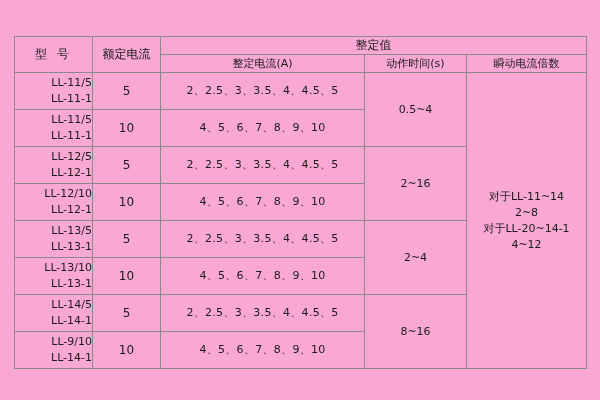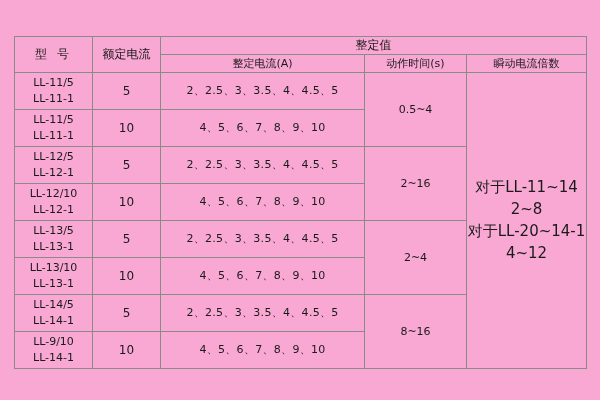--- a/index.html
+++ b/index.html
@@ -39,26 +39,26 @@
   .hdr-current { height: 34px; font-size: 12px; }
   .hdr-set-top { height: 17px; font-size: 12px; margin-top: 8px; }
   .hdr-sub { height: 17px; font-size: 11px; }
   .model-cell {
     height: 36px;
     font-size: 11px;
     text-align: left;
     padding-left: 10px;
     line-height: 1.5;
   }
-  .model-cell .l1, .model-cell .l2 { display: block; }
+  .model-cell .l1, .model-cell .l2 { display: block; text-align: right; }
   .amp-cell { font-size: 12px; }
   .values-cell { font-size: 11px; letter-spacing: 0.3px; margin-left: 28px; }
   .time-cell { font-size: 11px; }
   .multi-cell {
-    font-size: 15px;
+    font-size: 11px;
     text-align: left;
     padding-left: 14px;
     line-height: 2.1;
     vertical-align: middle;
     margin-left: 8px;
   }
   .multi-cell div { white-space: nowrap; }
 </style>
 </head>
 <body>

